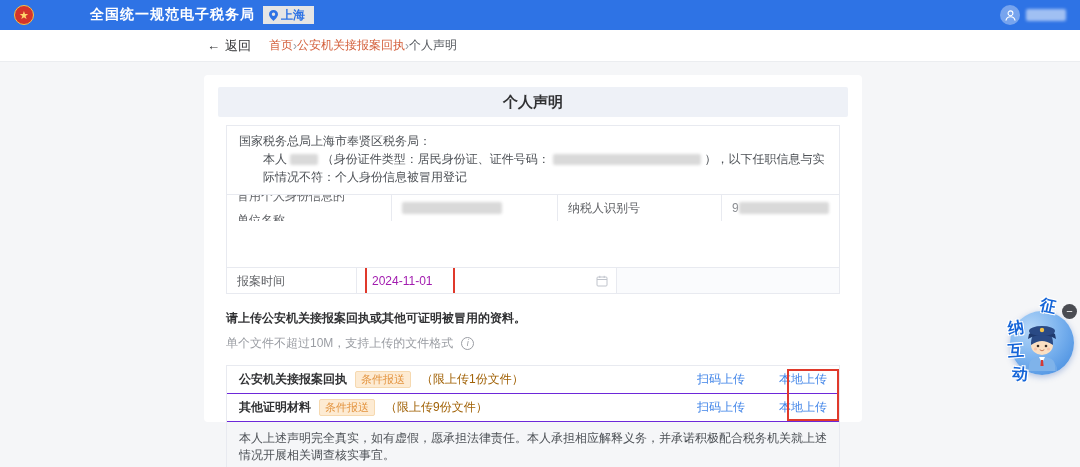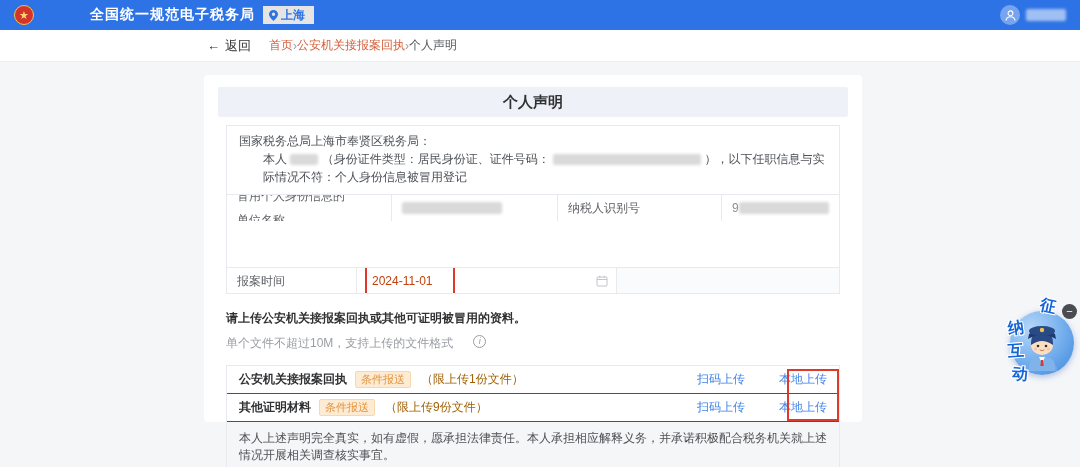--- a/index.html
+++ b/index.html
@@ -45,24 +45,24 @@
   .frow { display:grid; height:26px; line-height:24px; }
   .frow + .frow { border-top:1px solid #e8eaf0; }
   .frow1 { grid-template-columns:129px 131px 129px 1fr;gap:35px; }
   .frow2 { grid-template-columns:129px 260px 1fr;margin-top:46px; }
   .fcell { padding:0 10px; display:flex; align-items:center; overflow:hidden; }
   .fcell + .fcell { border-left:1px solid #e8eaf0; }
   .flabel { color:#606266; }
   .fempty { background:#fafbfd; }
   .date-cell { justify-content:space-between; padding:0 8px; }
   .red-annot { border:2px solid #e0392b; }
-  .date-wrap { padding:1px 20px 1px 5px; color:#c2410c; }
+  .date-wrap { padding:1px 20px 1px 5px; color:#a21caf; }
 
   .up-instr { margin:16px 8px 0; font-weight:bold; color:#303133; }
-  .up-hint { margin:8px 8px 0; color:#9a9da3; display:flex; gap:20px; }
+  .up-hint { margin:8px 8px 0; color:#9a9da3; display:flex; align-items:center; gap:8px; }
   .info-i { width:13px; height:13px; border:1px solid #9a9da3; border-radius:50%;
     font-size:9px; line-height:11px; text-align:center; color:#9a9da3; font-style:italic; cursor:pointer; }
 
   .upload-box { margin:13px 8px 0; border:1px solid #e8eaf0; position:relative; }
   .uprow { height:28px; display:flex; align-items:center; padding:0 12px; border-bottom:1px solid #6d28d9; }
   .upname { font-weight:bold; color:#303133; }
   .badge { margin-left:8px; background:#fdebd3; border:1px solid #f6d9b0; color:#e39440;
     font-size:11px; padding:0px 5px; border-radius:2px; line-height:15px; }
   .uplimit { margin-left:10px; color:#a16207; }
   .uplinks { margin-left:auto; display:flex; gap:34px;font-family:Liberation Mono, monospace; }

